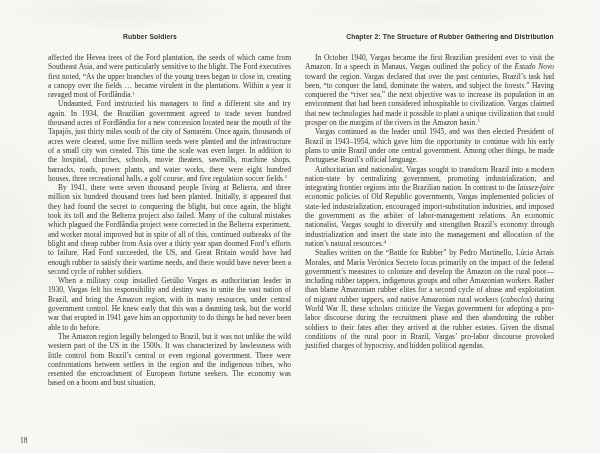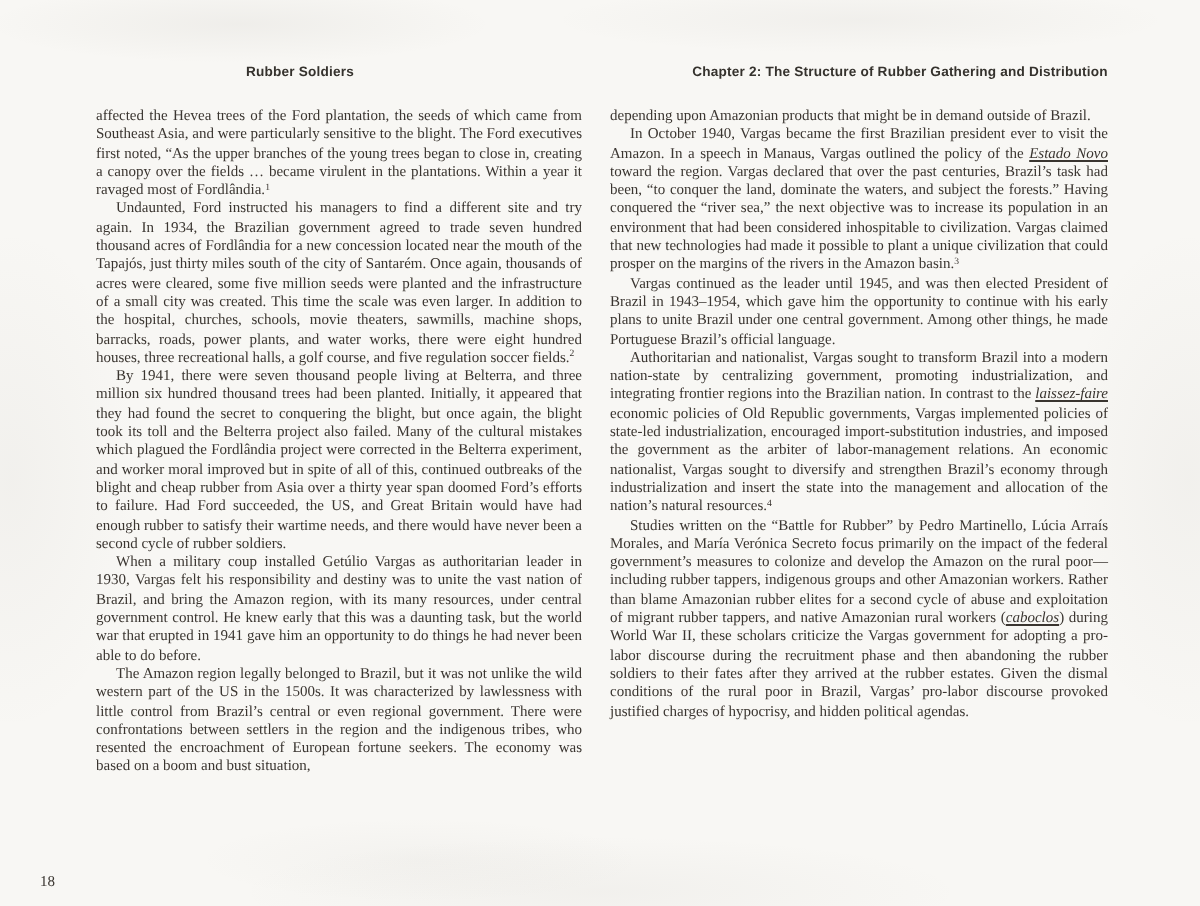--- a/index.html
+++ b/index.html
@@ -26,21 +26,21 @@
   .body-col{position:absolute;top:53px;}
   .body-left{left:48px;width:243px;}
   .body-right{left:305px;width:249px;}
   .para{
     margin:0;padding:0;
     font-size:7.5px;line-height:9.3px;
     text-align:justify;
     -webkit-hyphens:auto;hyphens:auto;
   }
   .para.indent{text-indent:10px;}
-  .para i{font-style:italic;text-decoration:underline;}
+  .para i{font-style:italic;}
   .para sup{
     font-size:4.8px;line-height:0;vertical-align:baseline;
     position:relative;top:-2.6px;
   }
   .folio{
     position:absolute;top:436px;width:300px;
     font-size:7.5px;line-height:9px;color:#3a3530;padding-left:20px;
   }
   .folio-left{left:0;}
   .folio-right{left:300px;}
@@ -56,21 +56,20 @@
 
   <div class="body-col body-left" id="left-body">
       <p class="para"><span>affected the Hevea trees of the Ford plantation, the seeds of which came from Southeast Asia, and were particularly sensitive to the blight. The Ford executives first noted, “As the upper branches of the young trees began to close in, creating a canopy over the fields … became virulent in the plantations. Within a year it ravaged most of Fordlândia.</span><sup>1</sup></p>
       <p class="para indent"><span>Undaunted, Ford instructed his managers to find a different site and try again. In 1934, the Brazilian government agreed to trade seven hundred thousand acres of Fordlândia for a new concession located near the mouth of the Tapajós, just thirty miles south of the city of Santarém. Once again, thousands of acres were cleared, some five million seeds were planted and the infrastructure of a small city was created. This time the scale was even larger. In addition to the hospital, churches, schools, movie theaters, sawmills, machine shops, barracks, roads, power plants, and water works, there were eight hundred houses, three recreational halls, a golf course, and five regulation soccer fields.</span><sup>2</sup></p>
       <p class="para indent"><span>By 1941, there were seven thousand people living at Belterra, and three million six hundred thousand trees had been planted. Initially, it appeared that they had found the secret to conquering the blight, but once again, the blight took its toll and the Belterra project also failed. Many of the cultural mistakes which plagued the Fordlândia project were corrected in the Belterra experiment, and worker moral improved but in spite of all of this, continued outbreaks of the blight and cheap rubber from Asia over a thirty year span doomed Ford’s efforts to failure. Had Ford succeeded, the US, and Great Britain would have had enough rubber to satisfy their wartime needs, and there would have never been a second cycle of rubber soldiers.</span></p>
       <p class="para indent"><span>When a military coup installed Getúlio Vargas as authoritarian leader in 1930, Vargas felt his responsibility and destiny was to unite the vast nation of Brazil, and bring the Amazon region, with its many resources, under central government control. He knew early that this was a daunting task, but the world war that erupted in 1941 gave him an opportunity to do things he had never been able to do before.</span></p>
       <p class="para indent"><span>The Amazon region legally belonged to Brazil, but it was not unlike the wild western part of the US in the 1500s. It was characterized by lawlessness with little control from Brazil’s central or even regional government. There were confrontations between settlers in the region and the indigenous tribes, who resented the encroachment of European fortune seekers. The economy was based on a boom and bust situation,</span></p>
     </div>
 
   <div class="body-col body-right" id="right-body">
-      <p class="para"><span>depending upon Amazonian products that might be in demand outside of Brazil.</span></p>
       <p class="para indent"><span>In October 1940, Vargas became the first Brazilian president ever to visit the Amazon. In a speech in Manaus, Vargas outlined the policy of the </span><i>Estado Novo</i><span> toward the region. Vargas declared that over the past centuries, Brazil’s task had been, “to conquer the land, dominate the waters, and subject the forests.” Having conquered the “river sea,” the next objective was to increase its population in an environment that had been considered inhospitable to civilization. Vargas claimed that new technologies had made it possible to plant a unique civilization that could prosper on the margins of the rivers in the Amazon basin.</span><sup>3</sup></p>
       <p class="para indent"><span>Vargas continued as the leader until 1945, and was then elected President of Brazil in 1943–1954, which gave him the opportunity to continue with his early plans to unite Brazil under one central government. Among other things, he made Portuguese Brazil’s official language.</span></p>
       <p class="para indent"><span>Authoritarian and nationalist, Vargas sought to transform Brazil into a modern nation-state by centralizing government, promoting industrialization, and integrating frontier regions into the Brazilian nation. In contrast to the </span><i>laissez-faire</i><span> economic policies of Old Republic governments, Vargas implemented policies of state-led industrialization, encouraged import-substitution industries, and imposed the government as the arbiter of labor-management relations. An economic nationalist, Vargas sought to diversify and strengthen Brazil’s economy through industrialization and insert the state into the management and allocation of the nation’s natural resources.</span><sup>4</sup></p>
       <p class="para indent"><span>Studies written on the “Battle for Rubber” by Pedro Martinello, Lúcia Arraís Morales, and María Verónica Secreto focus primarily on the impact of the federal government’s measures to colonize and develop the Amazon on the rural poor—including rubber tappers, indigenous groups and other Amazonian workers. Rather than blame Amazonian rubber elites for a second cycle of abuse and exploitation of migrant rubber tappers, and native Amazonian rural workers (</span><i>caboclos</i><span>) during World War II, these scholars criticize the Vargas government for adopting a pro-labor discourse during the recruitment phase and then abandoning the rubber soldiers to their fates after they arrived at the rubber estates. Given the dismal conditions of the rural poor in Brazil, Vargas’ pro-labor discourse provoked justified charges of hypocrisy, and hidden political agendas.</span></p>
     </div>
 
   <div class="folio folio-left">18</div>
 
 
 </div>

